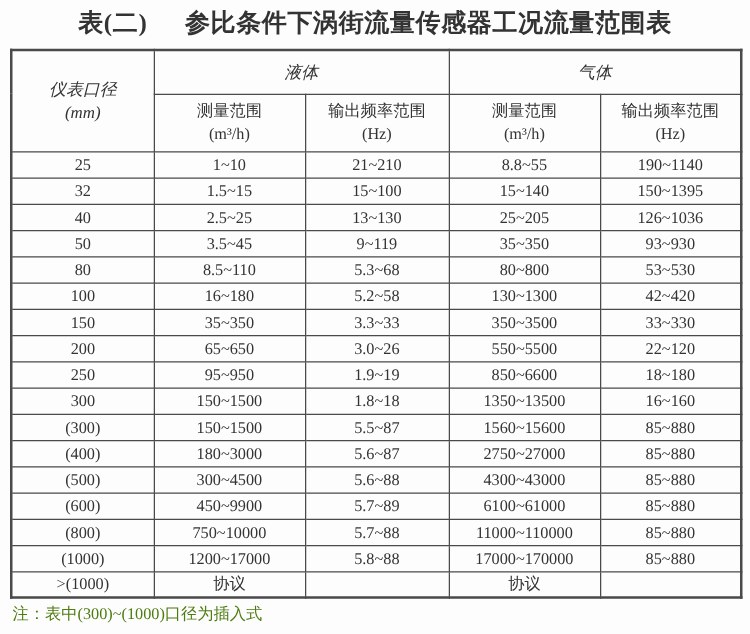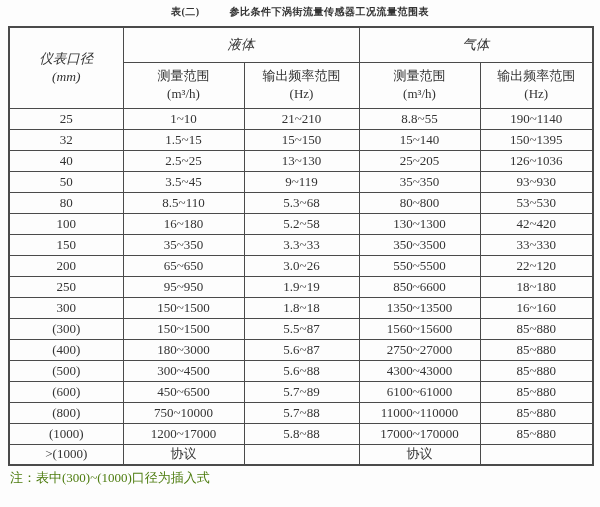--- a/index.html
+++ b/index.html
@@ -7,21 +7,21 @@
     margin: 0; padding: 0;
     width: 600px; height: 507px;
     background: #fdfdfd;
     font-family: "Liberation Serif", "DejaVu Serif", serif;
     color: #333333;
     overflow: hidden;
   }
   .title {
     text-align: center;
     padding-top: 5px;
-    font-size: 10px;
+    font-size: 20px;
     font-weight: 600;
     letter-spacing: 0.5px;
     white-space: nowrap;
   }
   .title-gap { display: inline-block; width: 30px; }
   table.range-table {
     border-collapse: collapse;
     table-layout: fixed;
     width: 584px;
     margin: 7px 0 0 8px;
@@ -99,21 +99,21 @@
       <tr>
         <td>25</td>
         <td>1~10</td>
         <td>21~210</td>
         <td>8.8~55</td>
         <td>190~1140</td>
       </tr>
       <tr>
         <td>32</td>
         <td>1.5~15</td>
-        <td>15~150</td>
+        <td>15~100</td>
         <td>15~140</td>
         <td>150~1395</td>
       </tr>
       <tr>
         <td>40</td>
         <td>2.5~25</td>
         <td>13~130</td>
         <td>25~205</td>
         <td>126~1036</td>
       </tr>
@@ -182,21 +182,21 @@
       </tr>
       <tr>
         <td>(500)</td>
         <td>300~4500</td>
         <td>5.6~88</td>
         <td>4300~43000</td>
         <td>85~880</td>
       </tr>
       <tr>
         <td>(600)</td>
-        <td>450~6500</td>
+        <td>450~9900</td>
         <td>5.7~89</td>
         <td>6100~61000</td>
         <td>85~880</td>
       </tr>
       <tr>
         <td>(800)</td>
         <td>750~10000</td>
         <td>5.7~88</td>
         <td>11000~110000</td>
         <td>85~880</td>

